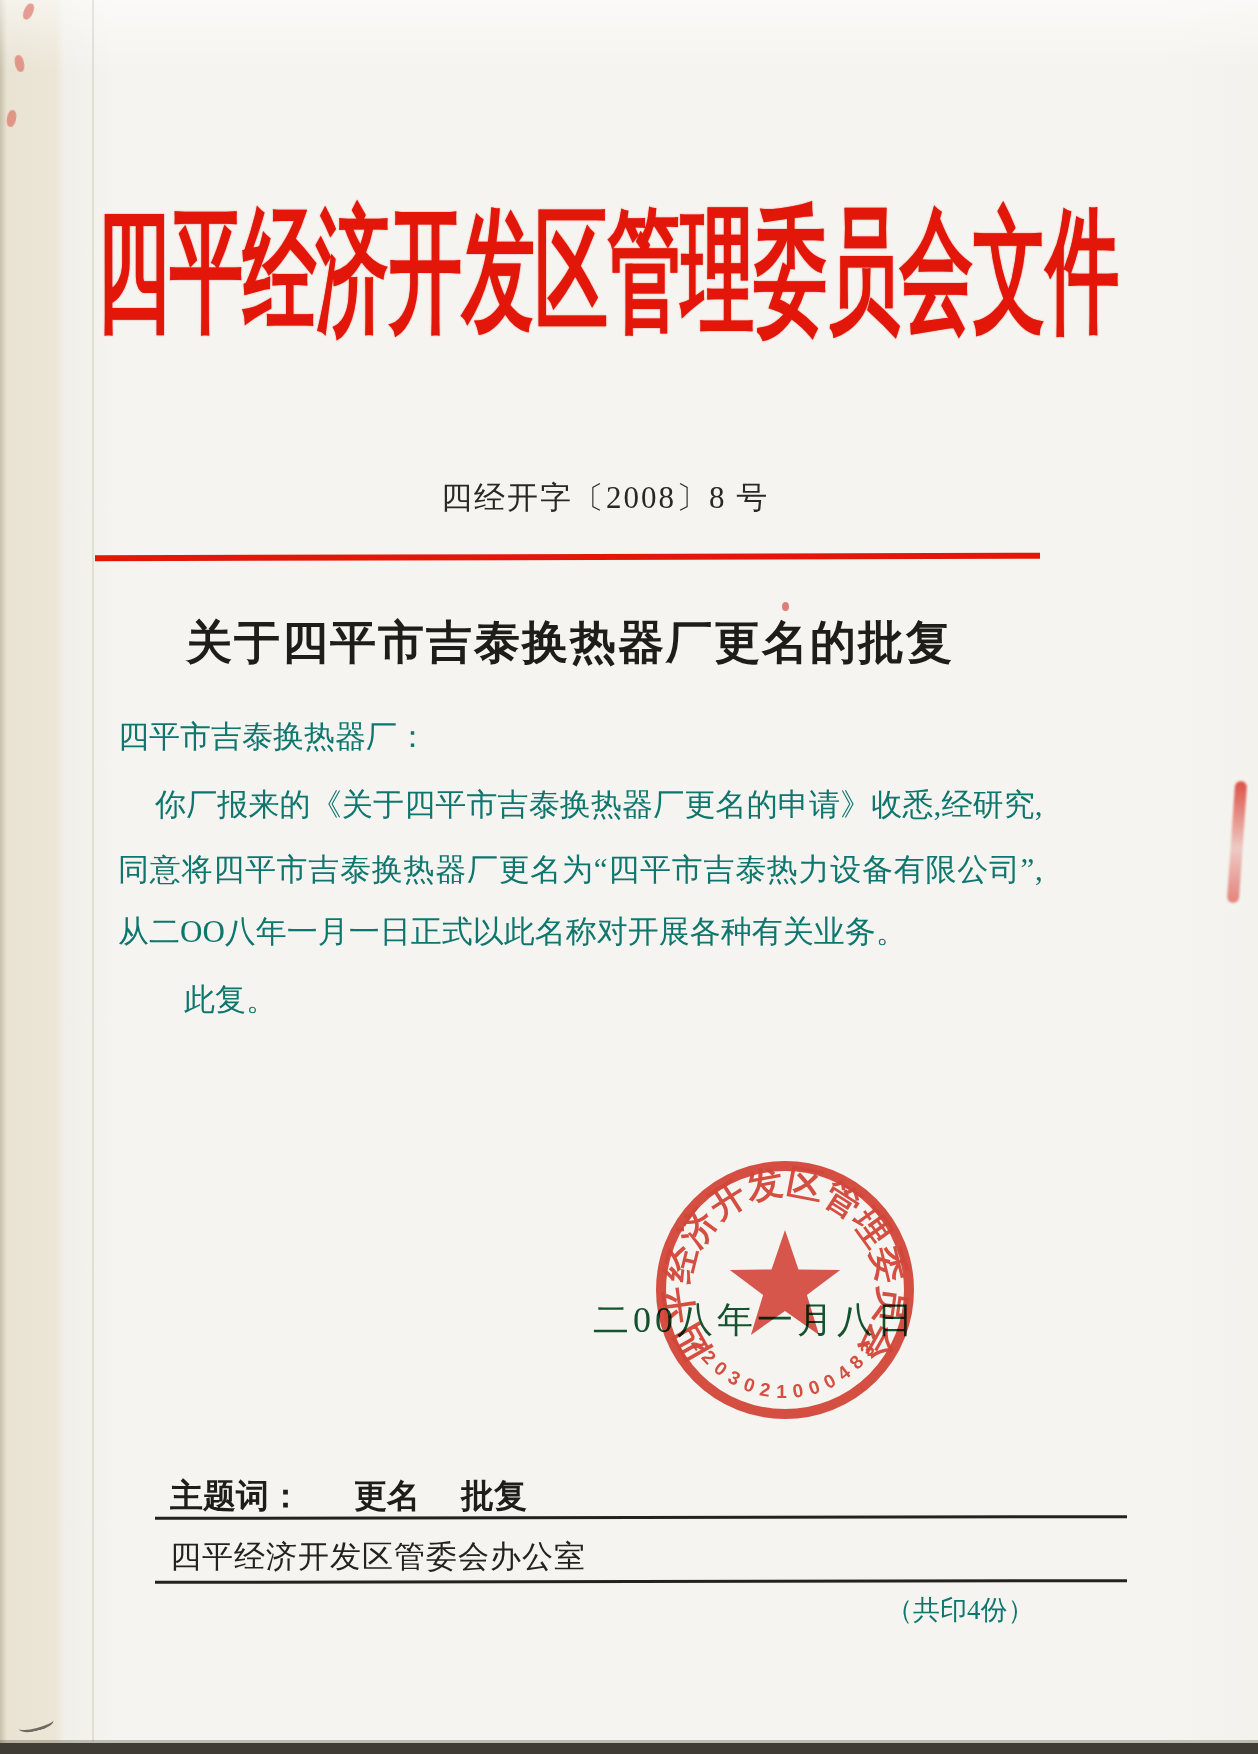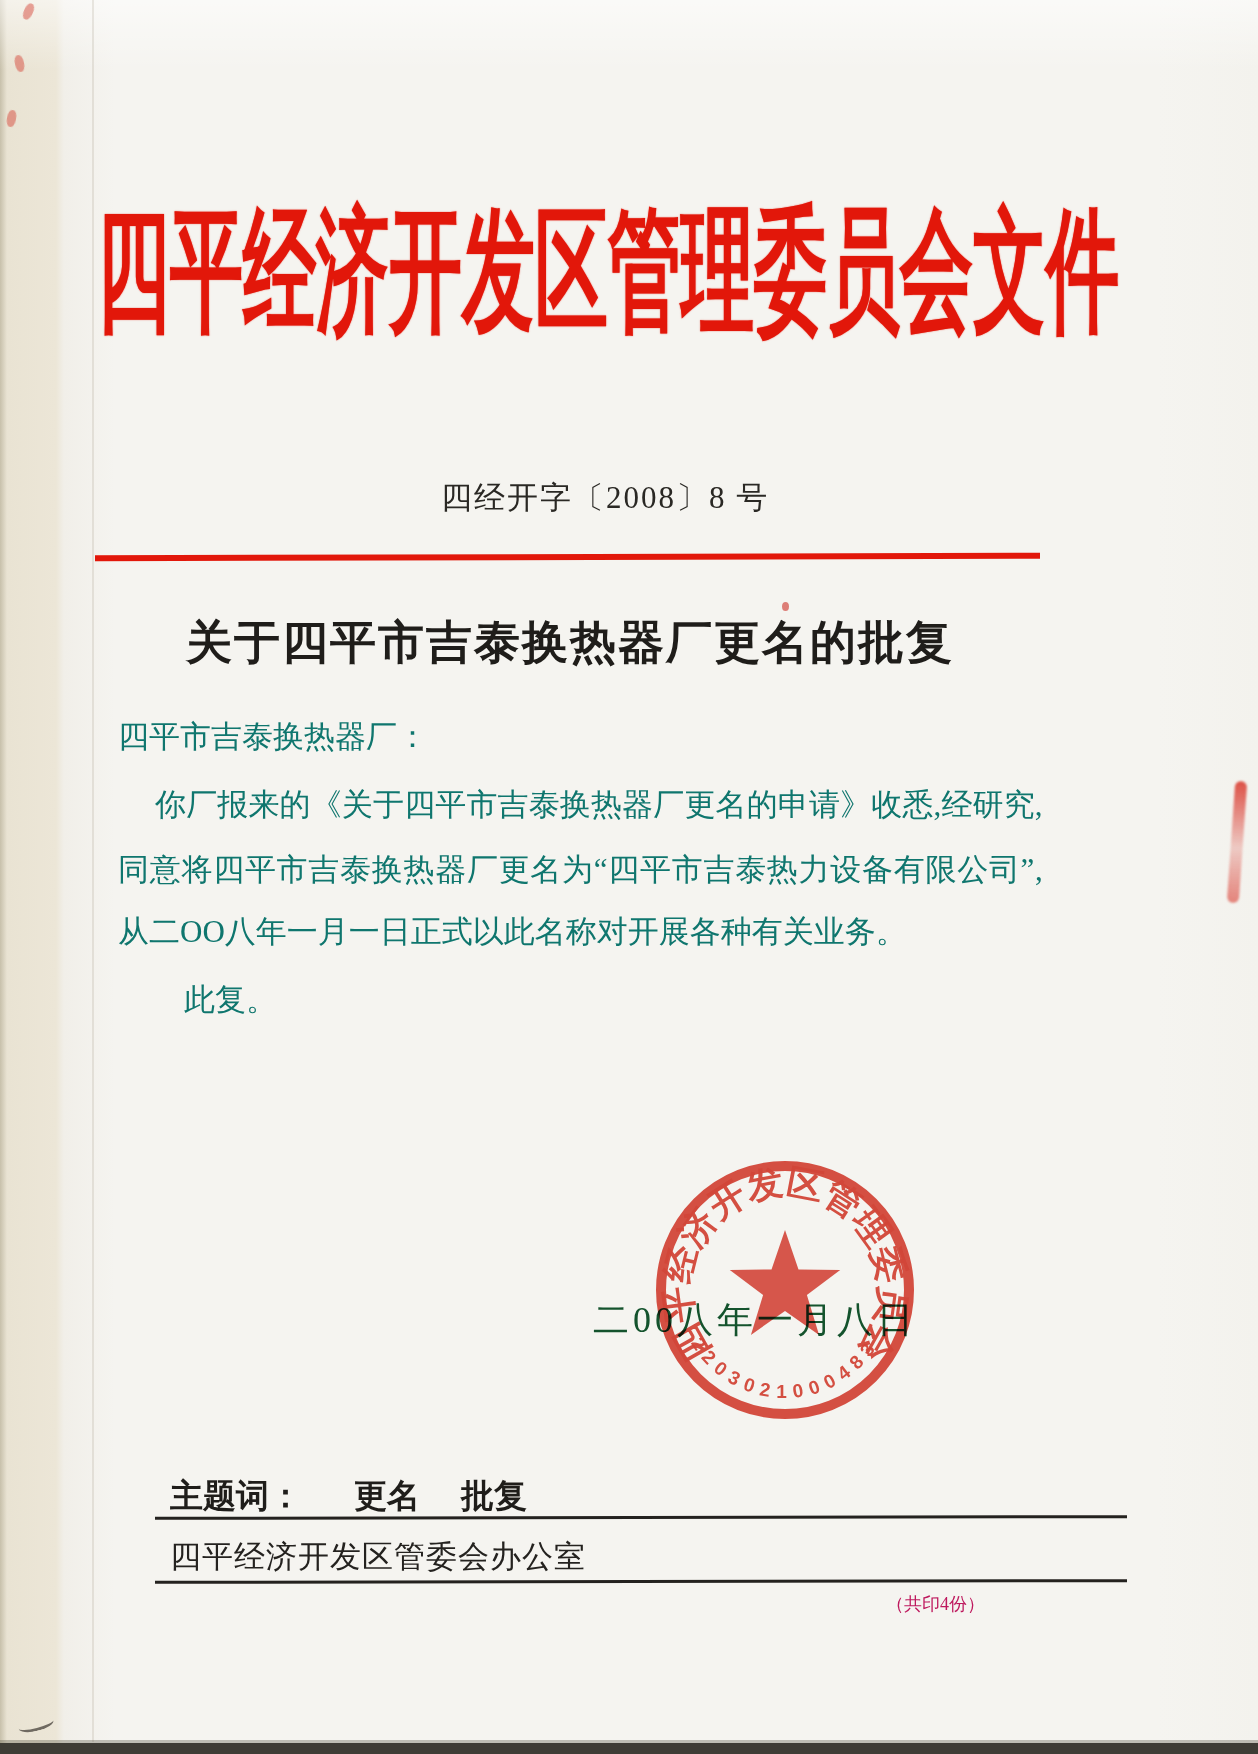--- a/index.html
+++ b/index.html
@@ -41,21 +41,21 @@
   
   .subject-row{position:absolute;left:170px;top:1474px;font-family:"Liberation Sans","DejaVu Sans",sans-serif;
     font-weight:bold;font-size:33px;color:#1f1d1a;white-space:nowrap;}
   .subject-row .t1{margin-left:52px;}
   .subject-row .t2{margin-left:41px;font-family:Liberation Serif, serif;}
   .rule{position:absolute;left:155px;width:972px;height:3px;background:#24221f;}
   .rule-top{top:1516px;transform:rotate(-0.1deg);}
   .rule-bottom{top:1580px;transform:rotate(-0.1deg);}
   .office{position:absolute;left:170px;top:1536px;font-size:31px;color:#24221f;letter-spacing:1px;white-space:nowrap;}
   .print-date{position:absolute;left:806px;top:1534px;font-size:30px;color:#24221f;white-space:nowrap;}
-  .copies{position:absolute;left:886px;top:1592px;font-size:18px;color:#be185d;white-space:nowrap;}
+  .copies{position:absolute;left:886px;top:1592px;font-size:27px;color:#0f766e;white-space:nowrap;}
 
   
   .red-streak{position:absolute;left:1231px;top:781px;width:12px;height:122px;border-radius:8px;
     background:linear-gradient(180deg,rgba(215,40,28,.8),rgba(215,40,28,.2) 55%,rgba(215,40,28,.55));
     transform:rotate(4deg);filter:blur(1px);}
   .red-speck{position:absolute;left:782px;top:602px;width:7px;height:9px;border-radius:50%;background:rgba(200,30,20,.55);}
   .corner-mark{position:absolute;width:9px;height:17px;border-radius:45%;background:rgba(210,55,42,.45);filter:blur(.6px);}
   .cm1{left:24px;top:3px;transform:rotate(24deg);}
   .cm2{left:15px;top:55px;transform:rotate(-12deg);}
   .cm3{left:7px;top:110px;transform:rotate(10deg);}

